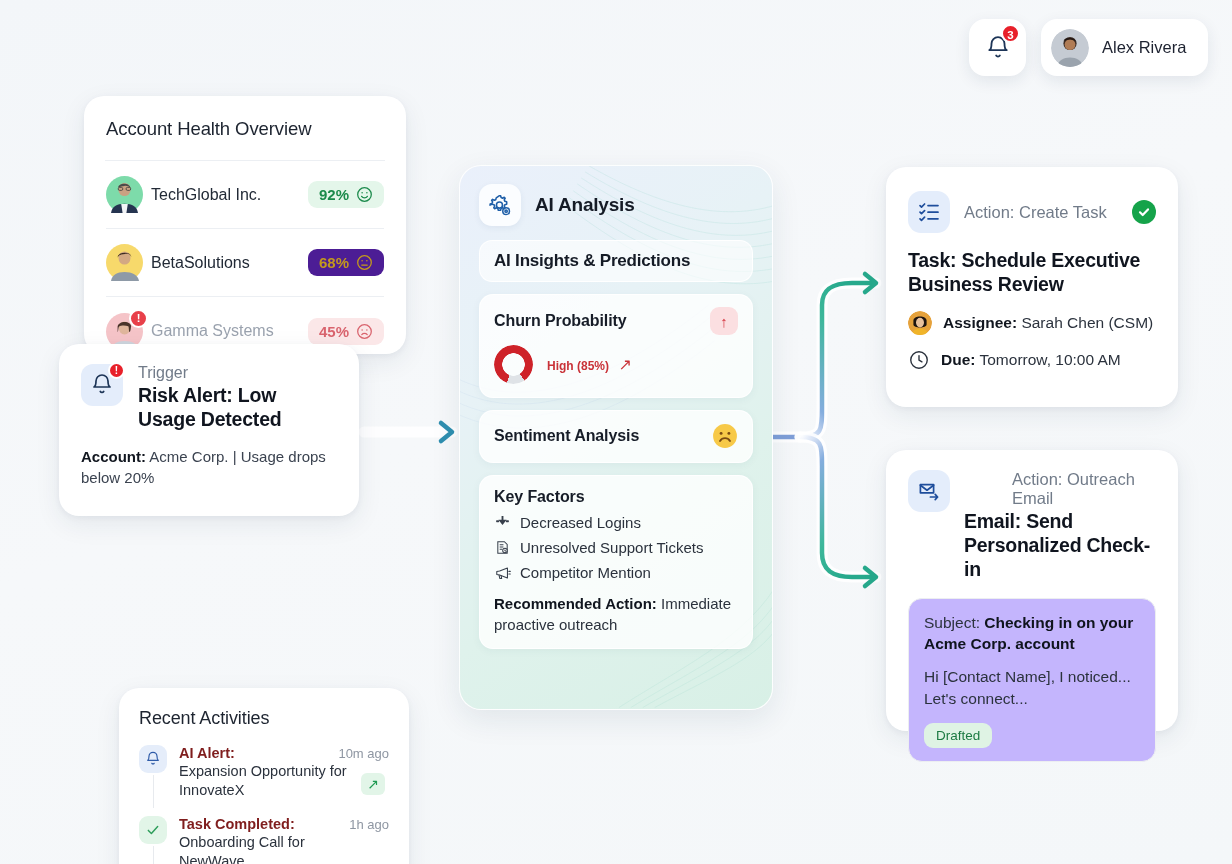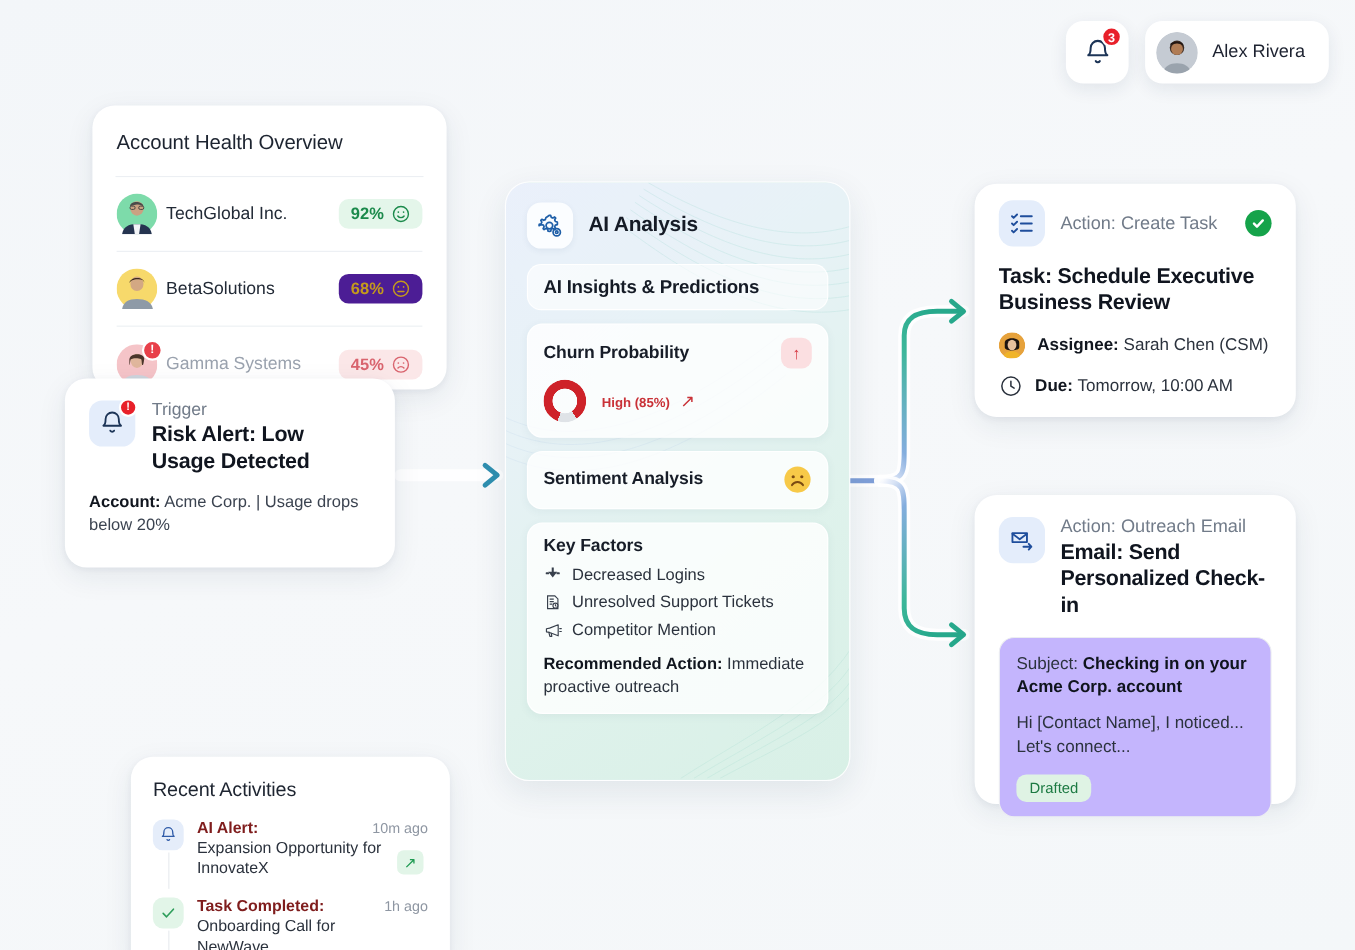--- a/index.html
+++ b/index.html
@@ -146,21 +146,21 @@
   #sent-bars .axis { position:absolute; left:0; bottom:2px; width:78px; height:1.5px; background:#e2e6ea; }
   #sent-label { padding-bottom:1px; }
   #sent-verdict { font-size:16.5px; font-weight:700; color:#d6454c; line-height:1.15; }
   #sent-period { font-size:14.5px; color:#4a5360; line-height:1.2; margin-top:1px; }
   .kf-row { display:flex; align-items:center; gap:9px; margin-top:8px; font-size:15px; color:#2b323d; }
   .kf-ico { width:17px; height:17px; flex:none; display:flex; align-items:center; justify-content:center; color:#38404c; }
   #kf-rec { margin-top:13px; font-size:15px; color:#2b323d; line-height:1.38; }
   #kf-rec b { color:#11161f; }
 
   
-  #task-card { left: 886px; top: 167px; width: 292px; height: 212px; padding: 15px 22px; }
+  #task-card { left: 886px; top: 167px; width: 292px; height: 240px; padding: 24px 22px; }
   #email-card { left: 886px; top: 450px; width: 292px; height: 281px; padding: 20px 22px; }
   .act-head-row { display:flex; align-items:center; gap:14px; }
   .act-sq { width:42px; height:42px; border-radius:13px; background:#e4edfb; display:flex; align-items:center; justify-content:center; flex:none; }
   .act-kicker { font-size:16.5px; color:#717b89; flex:1; }
   #task-check { width:24px; height:24px; border-radius:50%; background:#15a34a; display:flex; align-items:center; justify-content:center; flex:none; }
   #task-title { margin-top:16px; font-size:19.5px; font-weight:700; color:#10151f; line-height:1.22; letter-spacing:-.25px; }
   .task-meta { display:flex; align-items:center; gap:11px; margin-top:14px; font-size:15.5px; color:#2b323d; }
   .task-meta b { color:#11161f; }
   .task-meta .tm-ava { width:24px; height:24px; border-radius:50%; overflow:hidden; flex:none; }
   #email-title { font-size:19.5px; font-weight:700; color:#10151f; line-height:1.22; letter-spacing:-.25px; margin-top:-2px; }
@@ -503,21 +503,21 @@
   <div class="card" id="email-card">
     <div class="act-head-row" style="align-items:flex-start;">
       <span class="act-sq">
         <svg width="24" height="24" viewBox="0 0 24 24" fill="none" stroke="#1f4e9c" stroke-width="1.7" stroke-linecap="round" stroke-linejoin="round">
           <path d="M3.4 5.6h13.2v8.2H3.4z"></path>
           <path d="M3.4 6.2l6.6 5 6.6-5"></path>
           <path d="M13.4 18h7.2M18.2 15.4l2.4 2.6-2.4 2.6"></path>
         </svg>
       </span>
       <span id="email-head-text">
-        <span style="display:block;" class="act-kicker">Action: Outreach Email</span>
+        <span style="display:block;margin-left:48px;" class="act-kicker">Action: Outreach Email</span>
         <span style="display:block; margin-top:2px;" id="email-title">Email: Send Personalized Check-in</span>
       </span>
     </div>
 
     <div id="email-body">
       <div id="email-subject">
         <span>Subject:</span>
         <b>Checking in on your Acme Corp. account</b>
       </div>
       <div id="email-preview">

